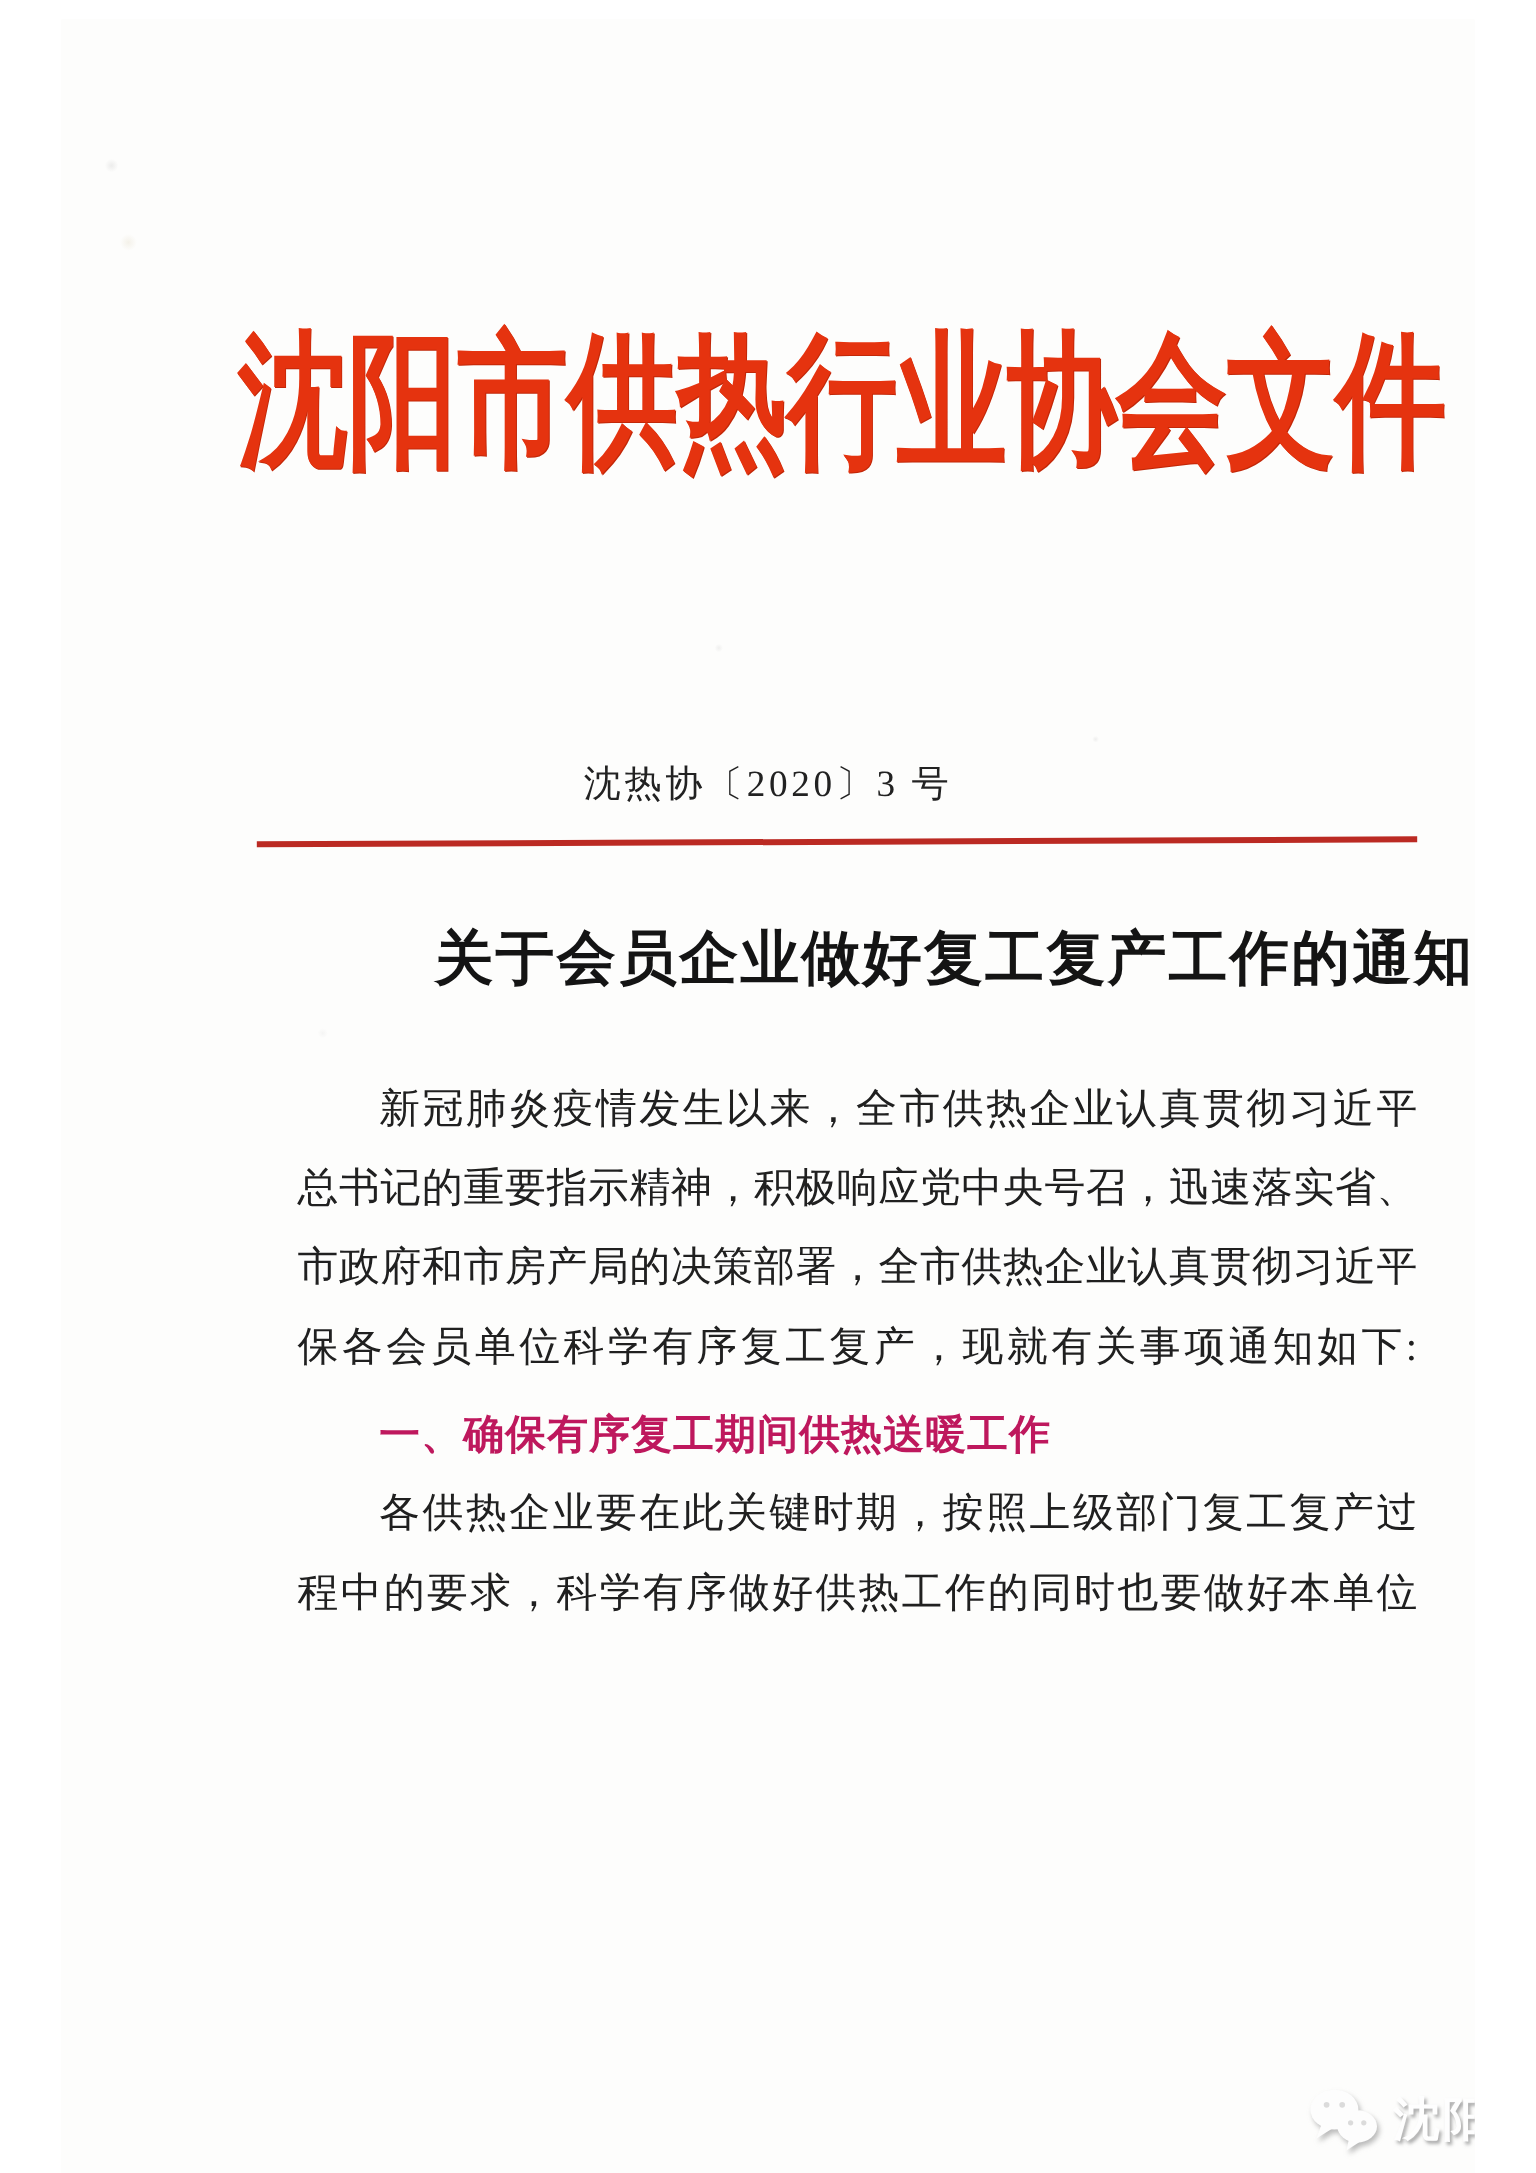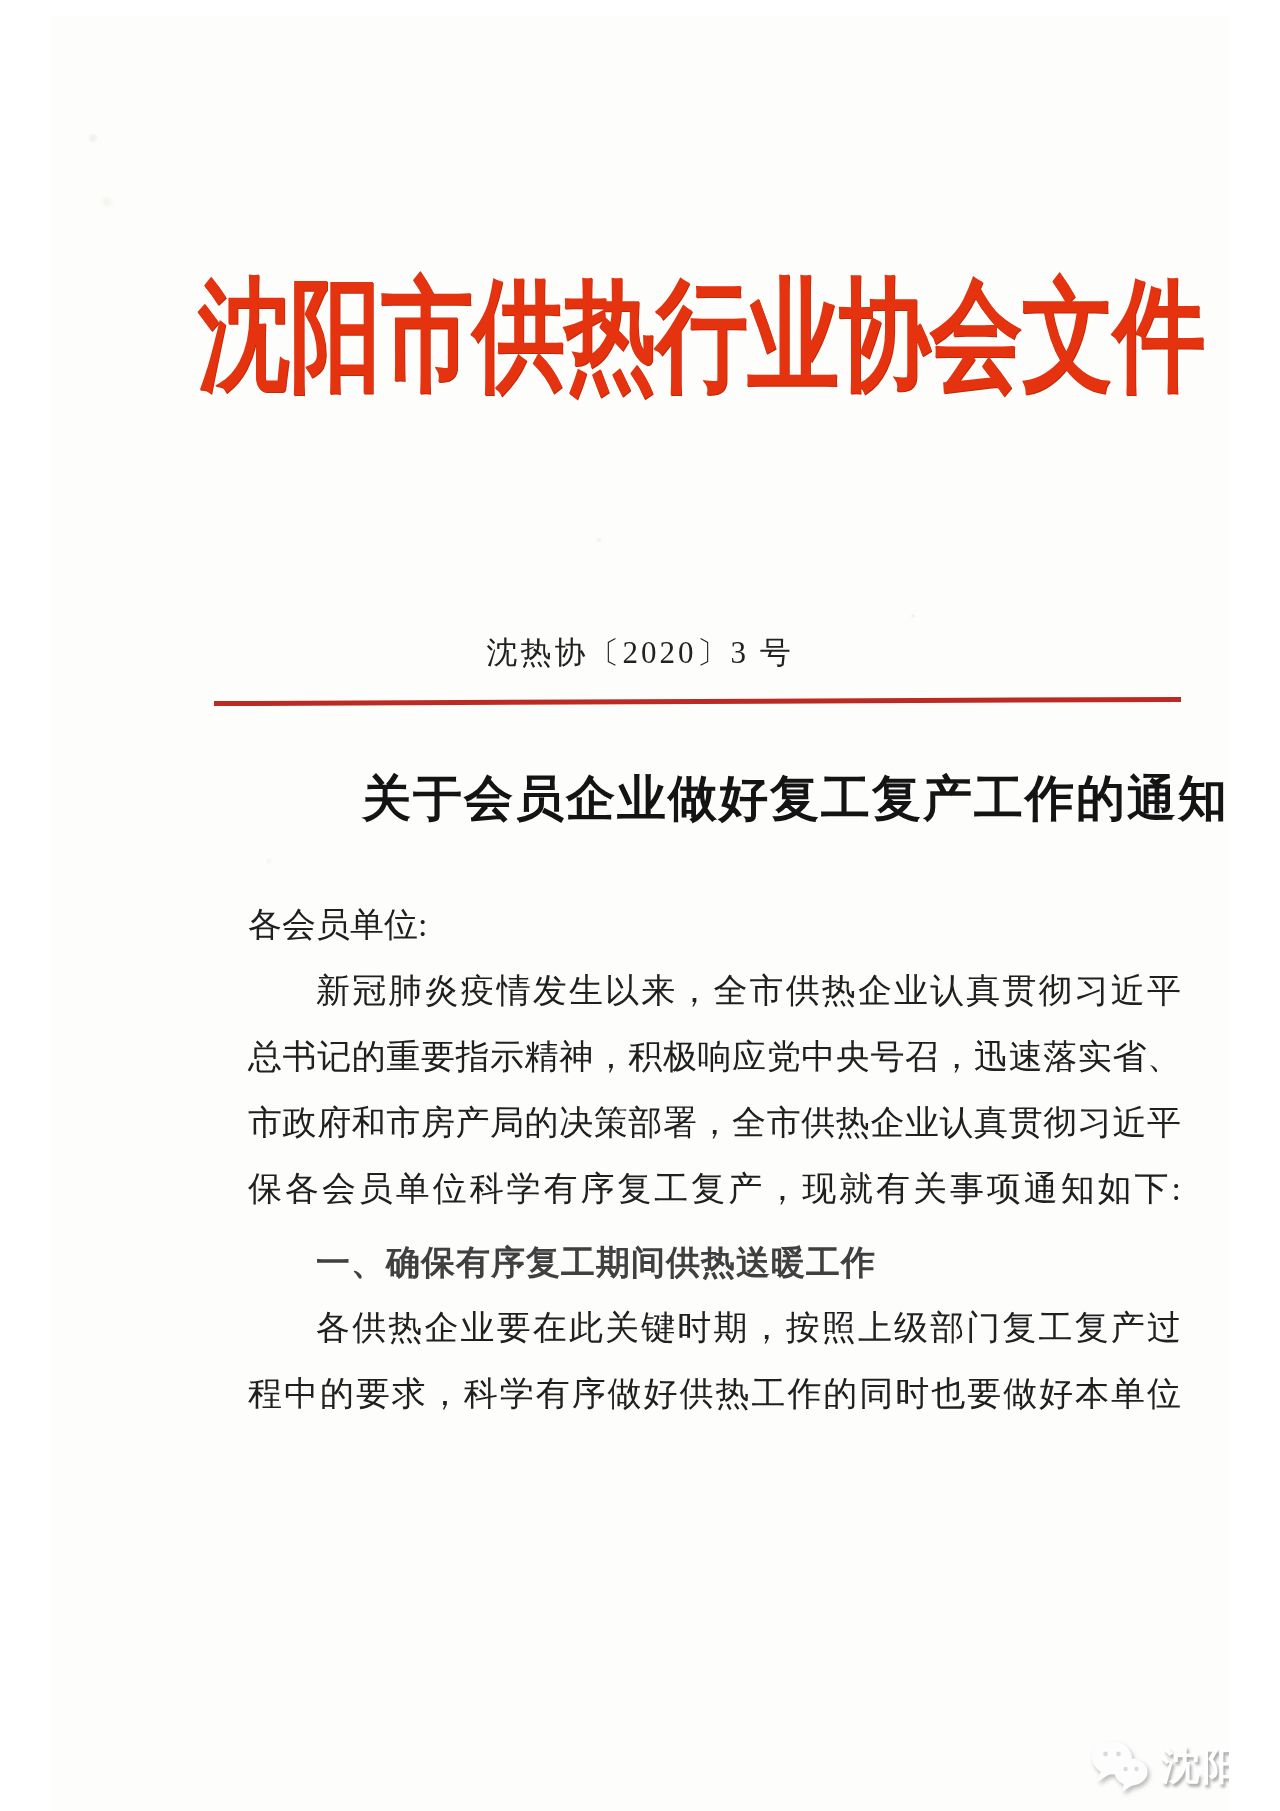--- a/index.html
+++ b/index.html
@@ -77,21 +77,21 @@
     white-space: nowrap;
   }
   .indent { text-indent: 68px; }
   .section-heading {
     height: 66px;
     margin-top: 7px;
     text-indent: 68px;
     font-weight: bold;
     font-family: "Liberation Sans", "DejaVu Sans", sans-serif;
     letter-spacing: 1px;
-    color: #404040;
+    color: #be185d;
   }
   .watermark {
     position: absolute;
     top: 1722px; left: 1038px;
     display: flex;
     align-items: center;
     gap: 8px;
   }
   .watermark .wm-icon {
     filter: drop-shadow(2px 3px 2px rgba(150,150,150,0.65));
@@ -115,21 +115,20 @@
 
   <div class="letterhead">沈阳市供热行业协会文件</div>
 
   <div class="doc-number">沈热协〔2020〕3 号</div>
 
   <div class="red-rule"></div>
 
   <div class="doc-title">关于会员企业做好复工复产工作的通知</div>
 
   <div class="body-block">
-    <div class="salutation">各会员单位:</div>
 
     <div class="line indent">新冠肺炎疫情发生以来，全市供热企业认真贯彻习近平</div>
     <div class="line">总书记的重要指示精神，积极响应党中央号召，迅速落实省、</div>
     <div class="line">市政府和市房产局的决策部署，全市供热企业认真贯彻习近平</div>
     <div class="line">保各会员单位科学有序复工复产，现就有关事项通知如下:</div>
 
     <div class="section-heading">一、确保有序复工期间供热送暖工作</div>
 
     <div class="line indent">各供热企业要在此关键时期，按照上级部门复工复产过</div>
     <div class="line">程中的要求，科学有序做好供热工作的同时也要做好本单位</div>

